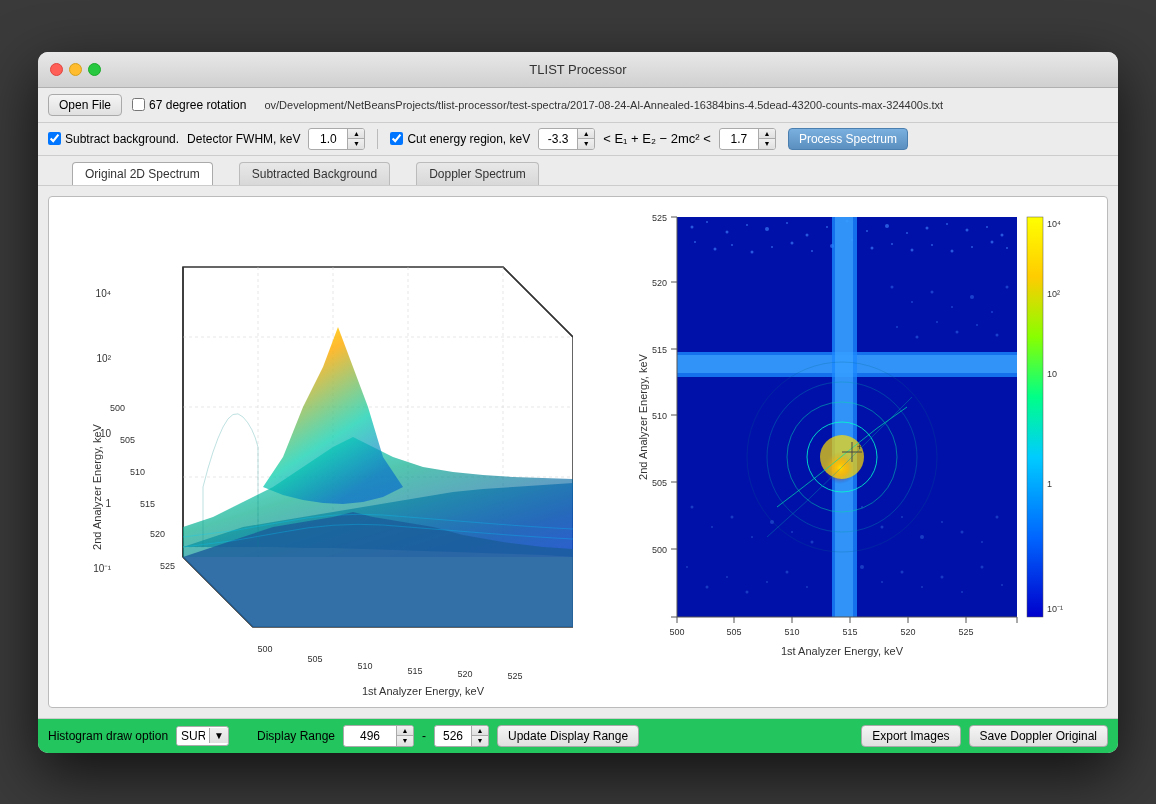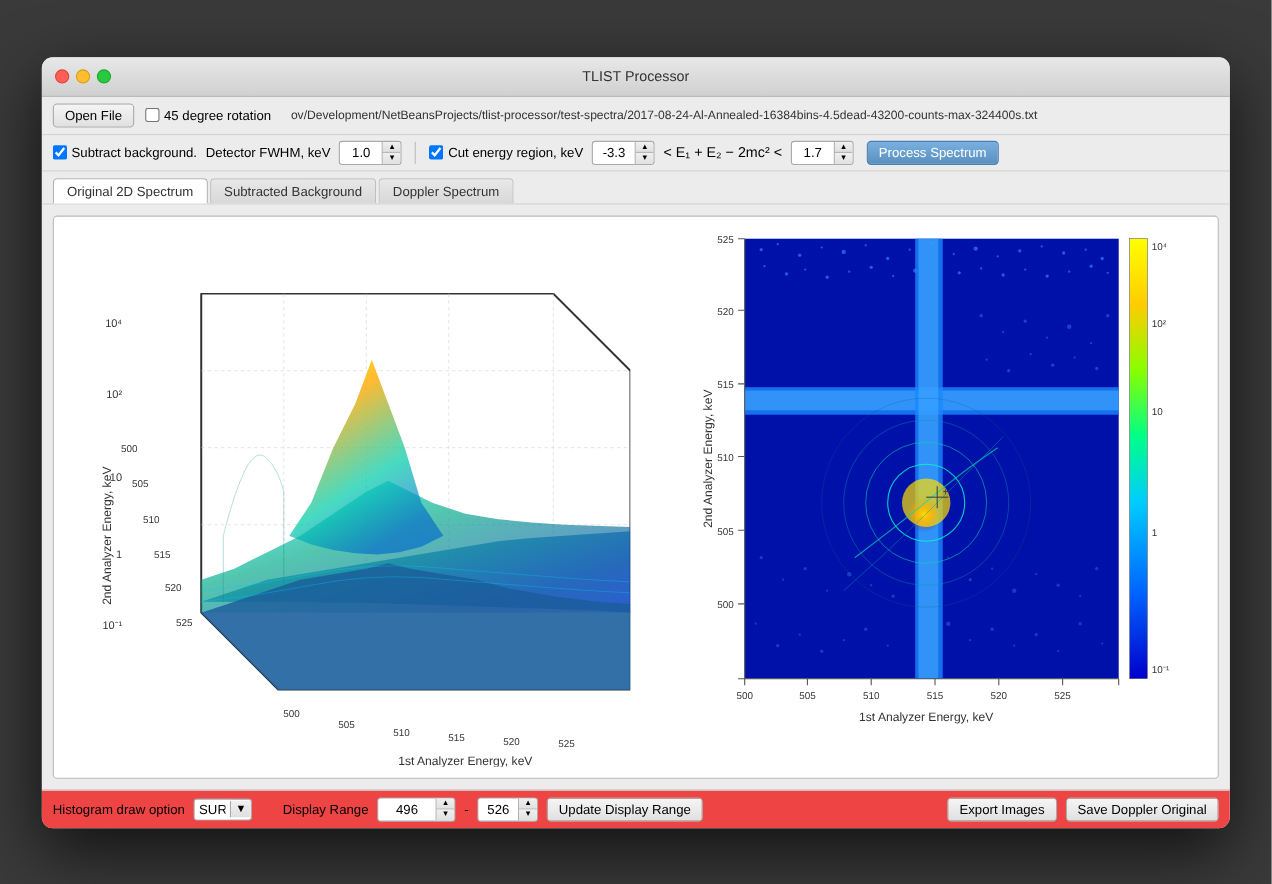--- a/index.html
+++ b/index.html
@@ -130,20 +130,21 @@
     }
     .tab {
       padding: 4px 12px;
       border: 1px solid #bbb;
       border-bottom: none;
       border-radius: 4px 4px 0 0;
       background: linear-gradient(to bottom, #e8e8e8, #d8d8d8);
       cursor: pointer;
       font-size: 12px;
       color: #333;
+      margin-left: 24px;
     }
     .tab.active {
       background: white;
       border-color: #aaa;
       z-index: 1;
     }
     .main-content {
       background: #ececec;
       padding: 10px;
     }
@@ -164,21 +165,21 @@
       justify-content: center;
     }
     .chart-2d {
       flex: 1;
       position: relative;
       display: flex;
       align-items: center;
       justify-content: center;
     }
     .bottom-bar {
-      background: #ef4444;
+      background: #22c55e;
       padding: 6px 10px;
       display: flex;
       align-items: center;
       gap: 8px;
       border-top: 1px solid #ccc;
     }
     .bottom-right {
       margin-left: auto;
       display: flex;
       gap: 8px;
@@ -196,21 +197,21 @@
       <div class="traffic-light tl-min"></div>
       <div class="traffic-light tl-max"></div>
     </div>
     <span class="titlebar-title">TLIST Processor</span>
   </div>
 
   <div class="toolbar">
     <button class="btn">Open File</button>
     <div class="checkbox-row">
       <input type="checkbox" style="">
-      <label>45 degree rotation</label>
+      <label>67 degree rotation</label>
     </div>
     <span style="font-size:11px; color:#333; margin-left:8px;">ov/Development/NetBeansProjects/tlist-processor/test-spectra/2017-08-24-Al-Annealed-16384bins-4.5dead-43200-counts-max-324400s.txt</span>
   </div>
 
   <div class="options-bar">
     <div class="checkbox-row">
       <input type="checkbox" checked="" style="">
       <span>Subtract background.</span>
     </div>
     <span>Detector FWHM, keV</span>

